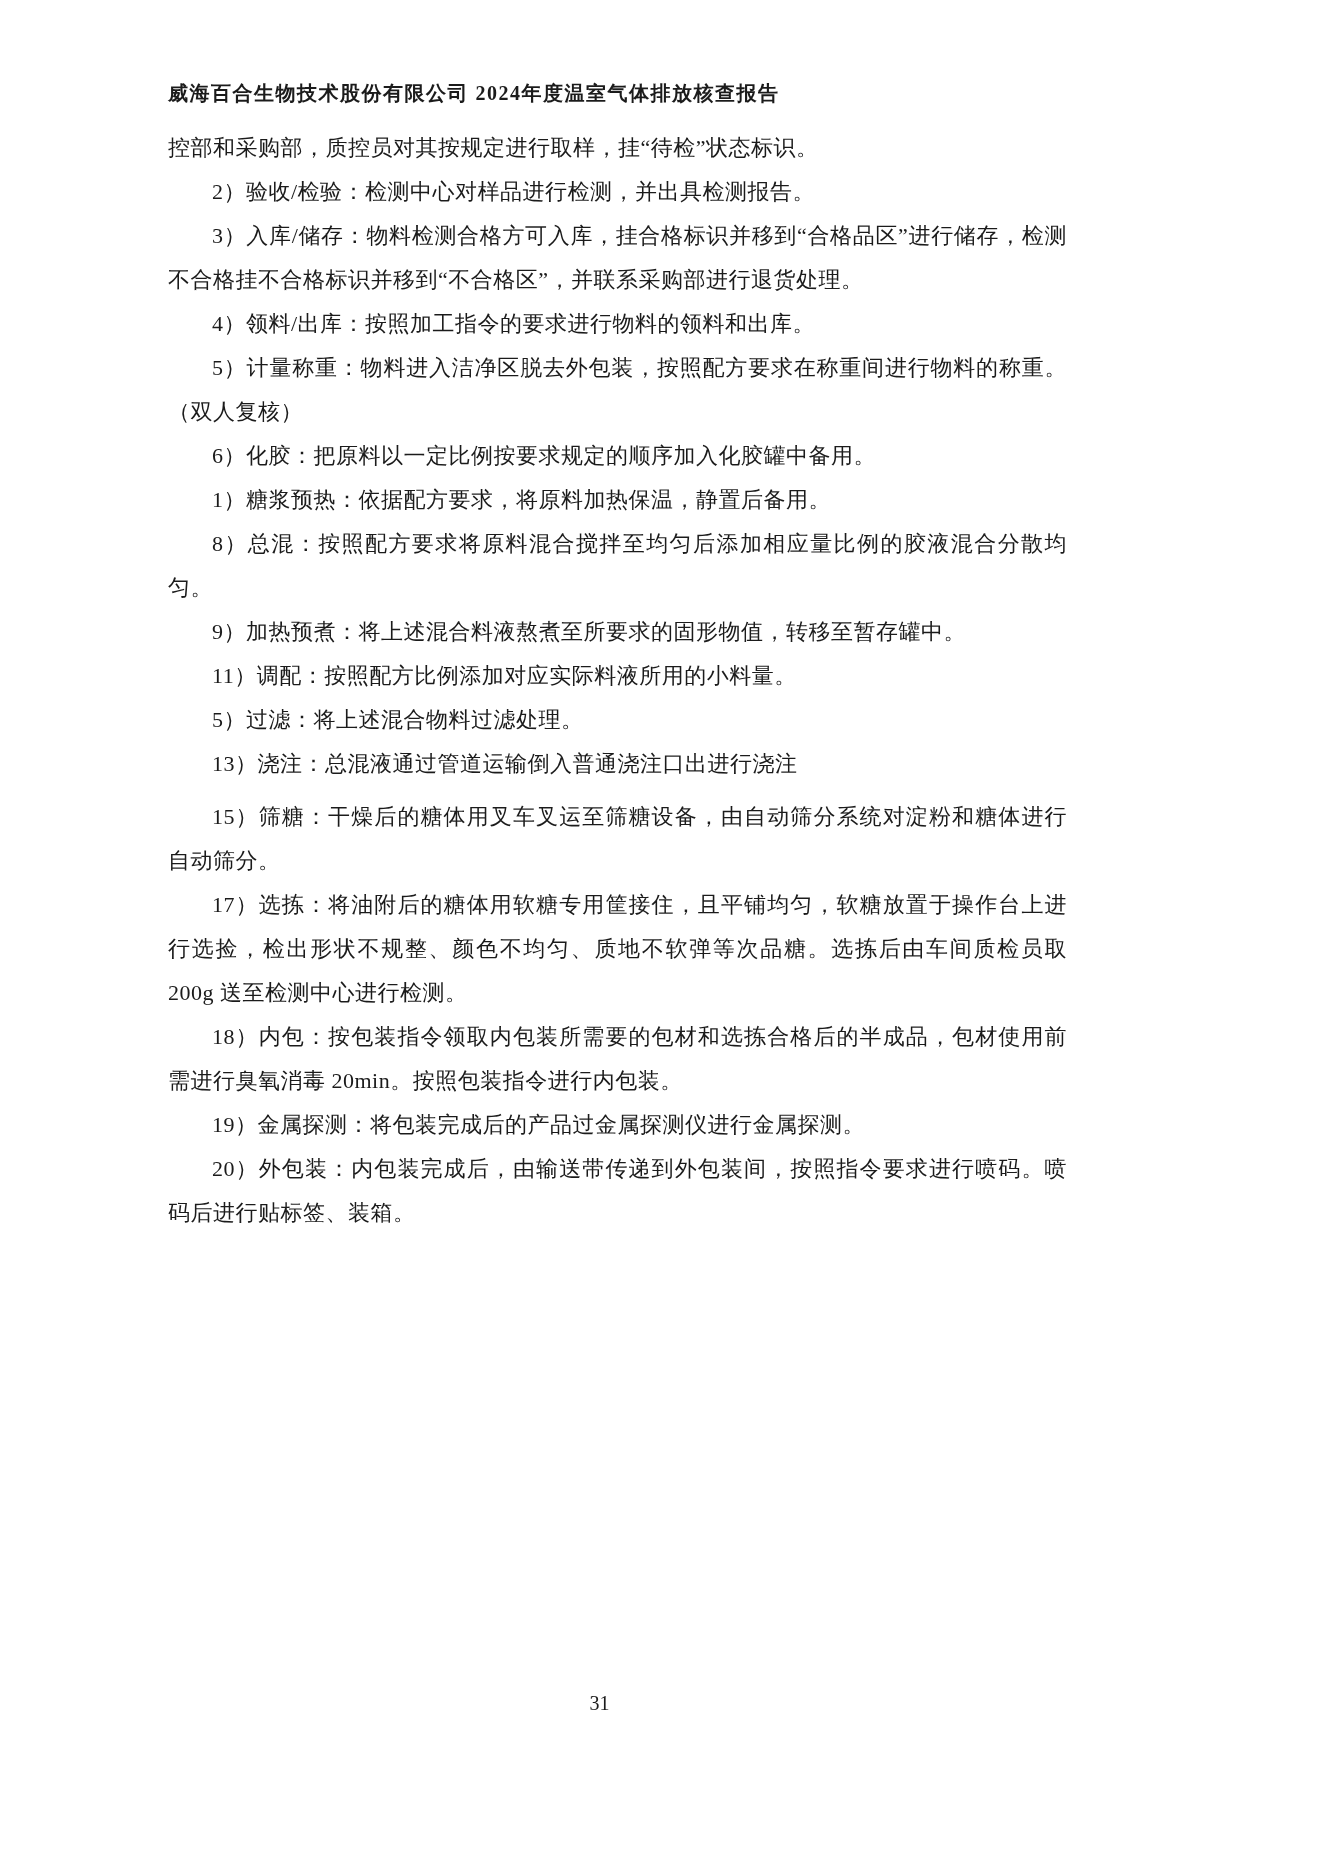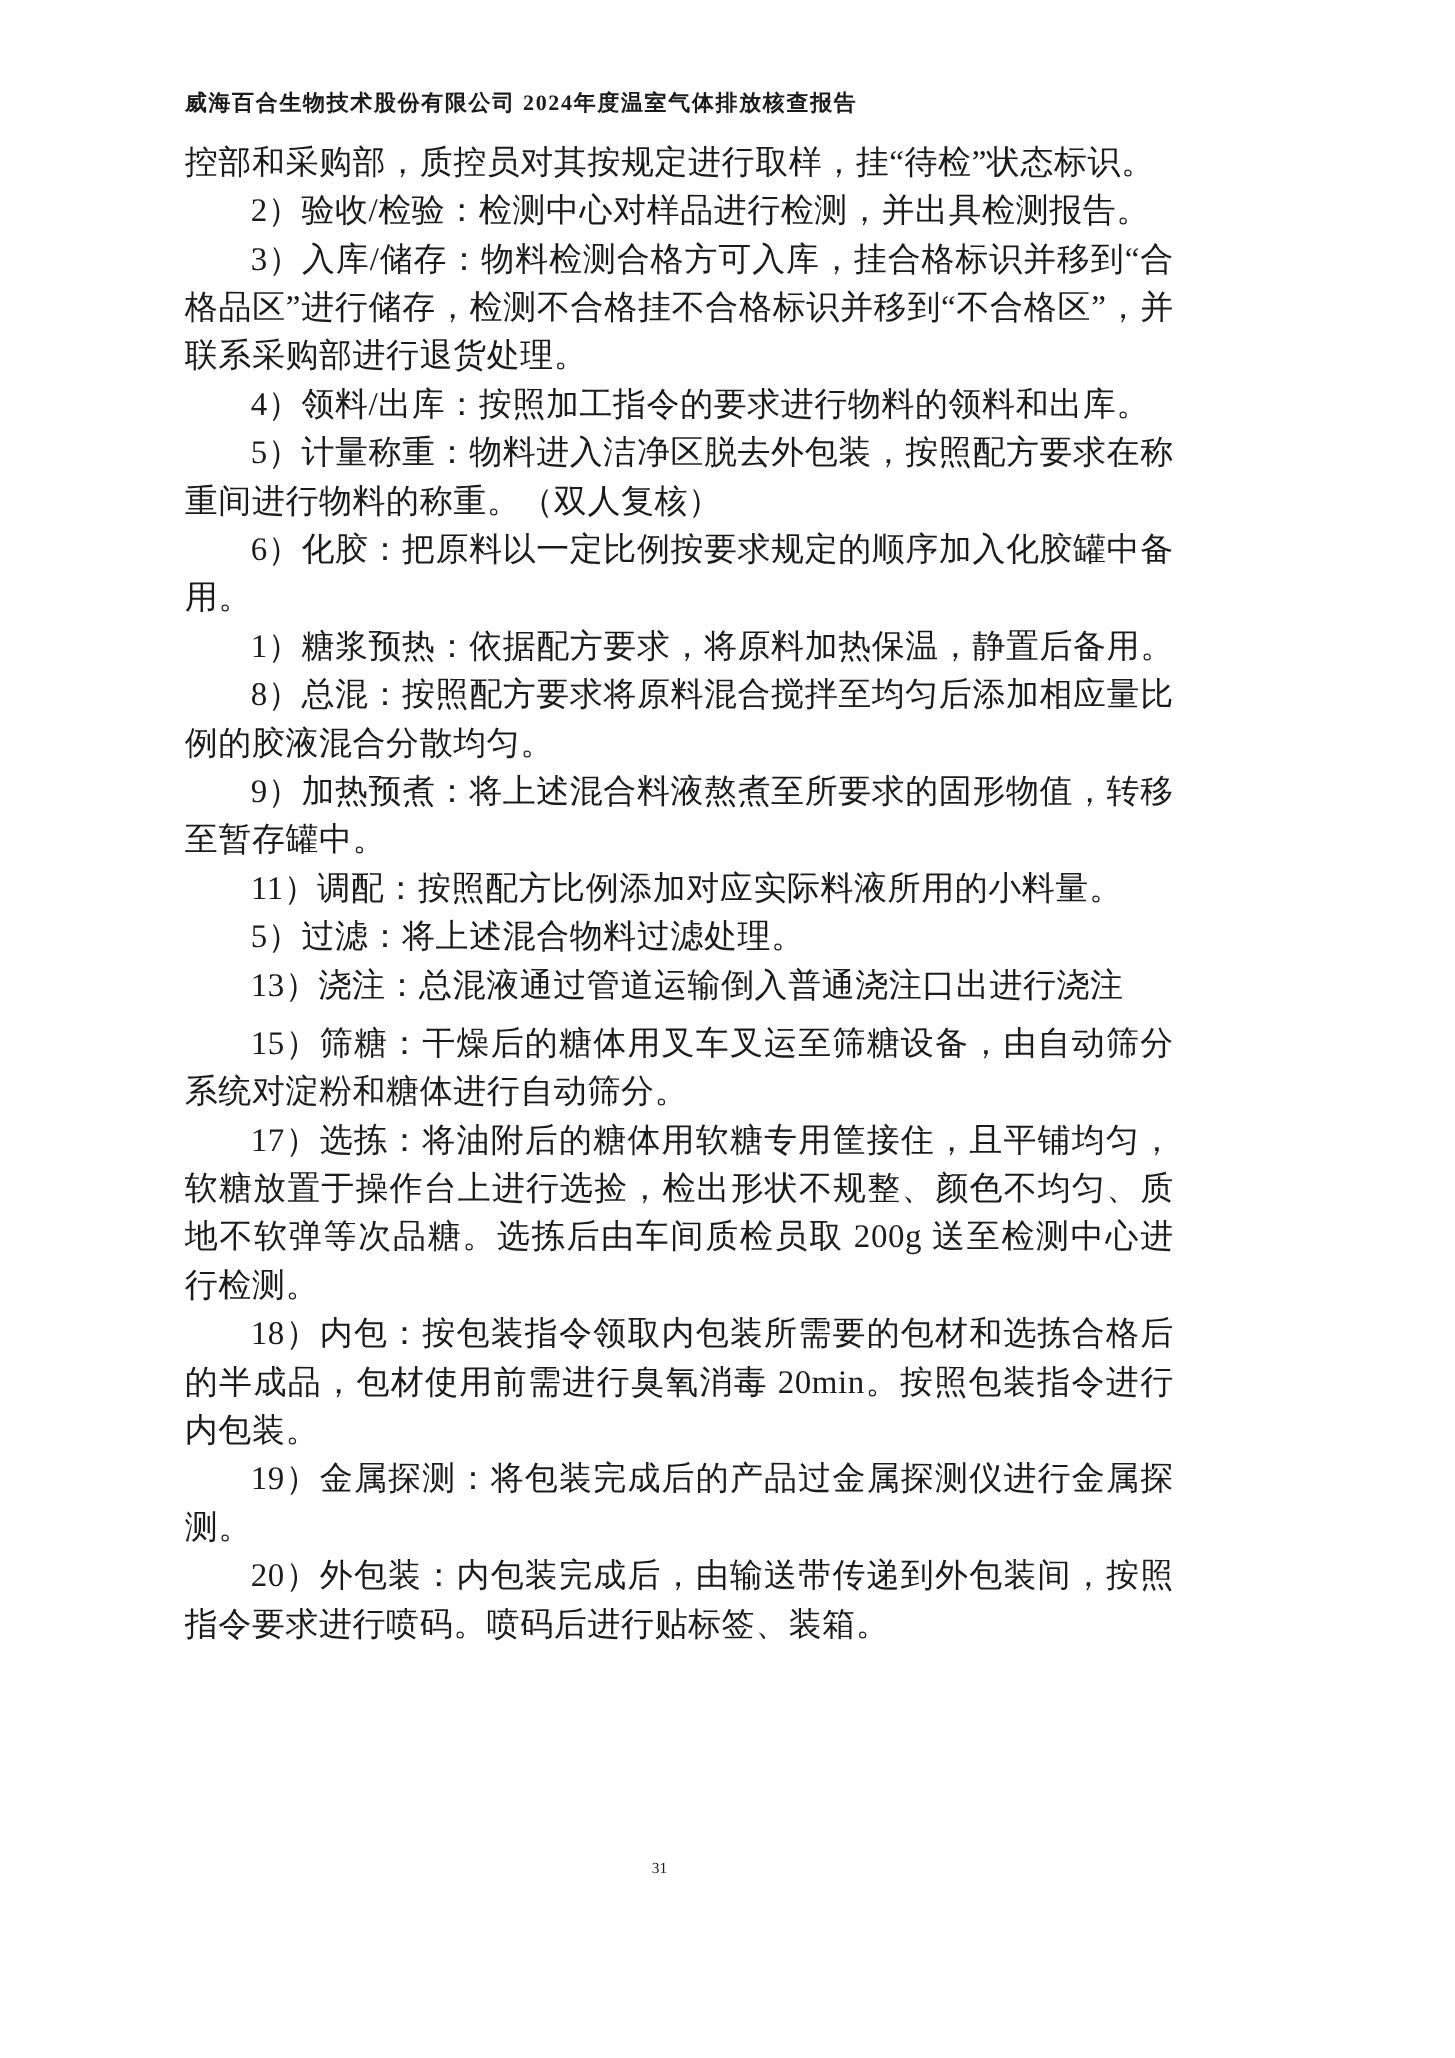--- a/index.html
+++ b/index.html
@@ -28,35 +28,35 @@
     white-space: nowrap;
   }
   .doc-body {
     position: absolute;
     top: 126px;
     left: 168px;
     right: 132px;
   }
   .para {
     margin: 0;
-    font-size: 30px;
+    font-size: 22px;
     line-height: 44px;
     text-align: justify;
     text-justify: inter-character;
     letter-spacing: 0.5px;
   }
   .para.indent { text-indent: 2em; }
   .para.gap { margin-top: 9px; }
   .footer {
     position: absolute;
     top: 1692px;
     left: 0;
     width: 100%;
     text-align: center;
-    font-size: 14px;
+    font-size: 20px;
     color: #1b1b1b;
   }
 </style>
 </head>
 <body>
 
 <div class="page">
   <div class="header">威海百合生物技术股份有限公司 2024年度温室气体排放核查报告</div>
 
   <div class="doc-body">

